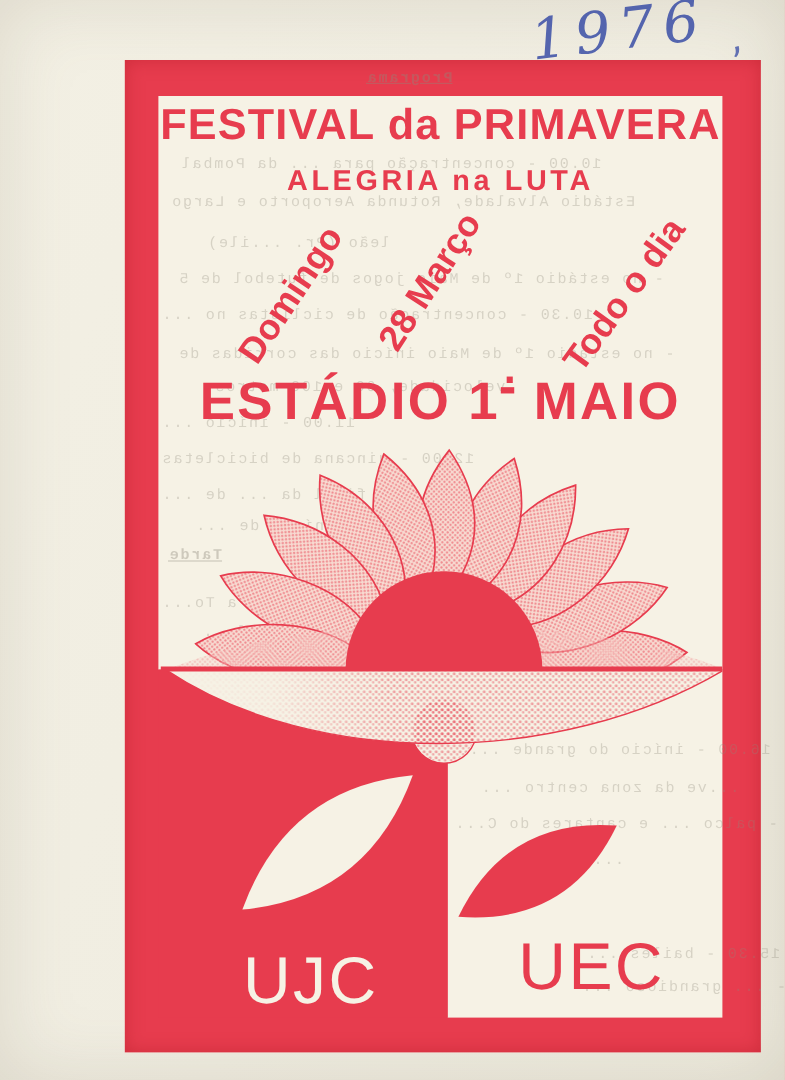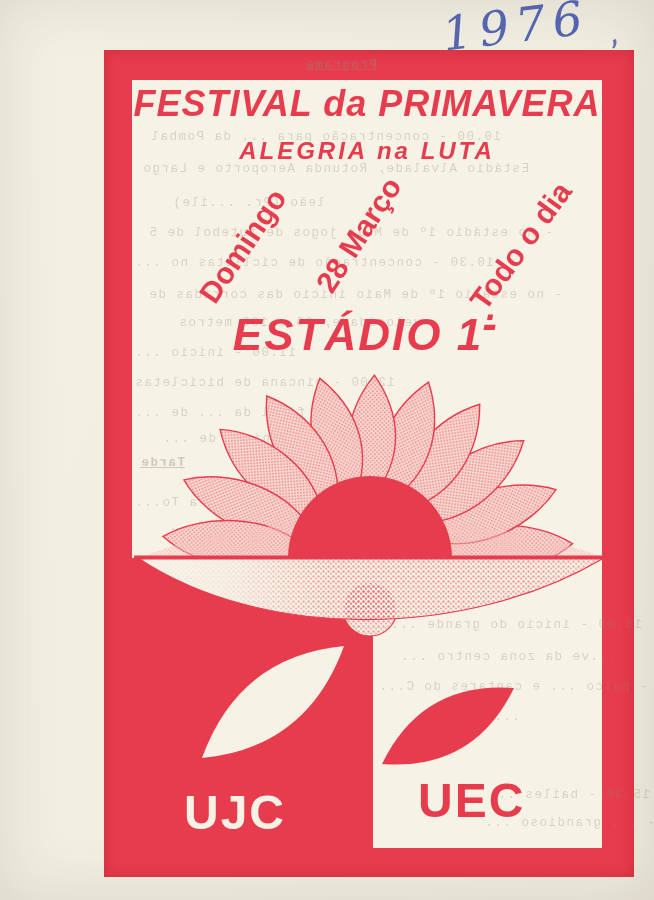--- a/index.html
+++ b/index.html
@@ -16,33 +16,33 @@
   .panel-top{position:absolute;left:28px;top:30px;width:470px;height:478px;background:var(--panel);}
   .panel-br{position:absolute;left:269px;top:508px;width:229px;height:290px;background:var(--panel);}
   .red-bl{position:absolute;left:28px;top:508px;width:241px;height:290px;background:var(--red);}
   
   .ghosts{position:absolute;left:28px;top:0;width:470px;height:798px;pointer-events:none;}
   .ghost-line{position:absolute;display:inline-block;font-family:"Liberation Mono",monospace;font-size:12.5px;color:var(--ghost);opacity:.30;transform:scaleX(-1);white-space:nowrap;letter-spacing:1.5px;}
   .ghost-line.emph{font-weight:bold;text-decoration:underline;opacity:.38;}
   
   .art{position:absolute;left:28px;top:30px;}
   
-  .ptext{position:absolute;left:28px;width:470px;text-align:center;color:var(--red);font-weight:bold;font-style:italic;}
+  .ptext{position:absolute;left:28px;width:470px;text-align:center;color:var(--red);font-weight:bold;}
   .t1{top:33px;font-size:36px;letter-spacing:1px;}
   .t2{top:87px;font-size:24px;letter-spacing:3px;}
   .venue{top:260px;font-size:44px;letter-spacing:2px;white-space:nowrap;}
   .ord{display:inline-block;position:relative;width:18px;height:34px;vertical-align:baseline;}
   .ord .odot{position:absolute;top:-26px;left:3px;font-size:36px;line-height:1;}
   .ord .odash{position:absolute;top:-14px;left:-1px;font-size:44px;line-height:1;font-weight:bold;}
   .venue .vsuf{margin-left:10px;}
   .diag{position:absolute;color:var(--red);font-weight:bold;text-align:center;white-space:nowrap;}
   .d1{left:54px;top:179px;width:170px;font-size:30px;transform:rotate(-56deg);}
   .d2{left:170px;top:168px;width:170px;font-size:30px;transform:rotate(-57deg);}
   .d3{left:317px;top:179px;width:200px;font-size:30px;transform:rotate(-54deg);}
-  .org{position:absolute;width:150px;text-align:left;font-size:48px;font-weight:bold;letter-spacing:2px;}
+  .org{position:absolute;width:150px;text-align:center;font-size:55px;font-weight:normal;letter-spacing:2px;}
   .ujc{left:80px;top:735px;color:var(--panel);}
   .uec{left:314px;top:723px;color:var(--red);}
 </style>
 </head>
 <body>
 
 <div class="page">
 
   <div class="year">1976</div>
   <div class="ink-mark">,</div>
@@ -132,20 +132,20 @@
     </svg>
 
     <div class="ptext t1">FESTIVAL da PRIMAVERA</div>
     <div class="ptext t2">ALEGRIA na LUTA</div>
 
     <div class="diag d1">Domingo</div>
     <div class="diag d2">28 Março</div>
     <div class="diag d3">Todo o dia</div>
 
     <div class="ptext venue">
-      <span>ESTÁDIO 1</span><span class="ord"><span class="odot">.</span><span class="odash">-</span></span>
+      <span>ESTÁDIO 1</span><span class="ord"><span class="odot">.</span><span class="odash">-</span></span><span class="vsuf">MAIO</span>
     </div>
 
     <div class="org ujc">UJC</div>
     <div class="org uec">UEC</div>
 
   </div>
 </div>
 
 </body></html>

